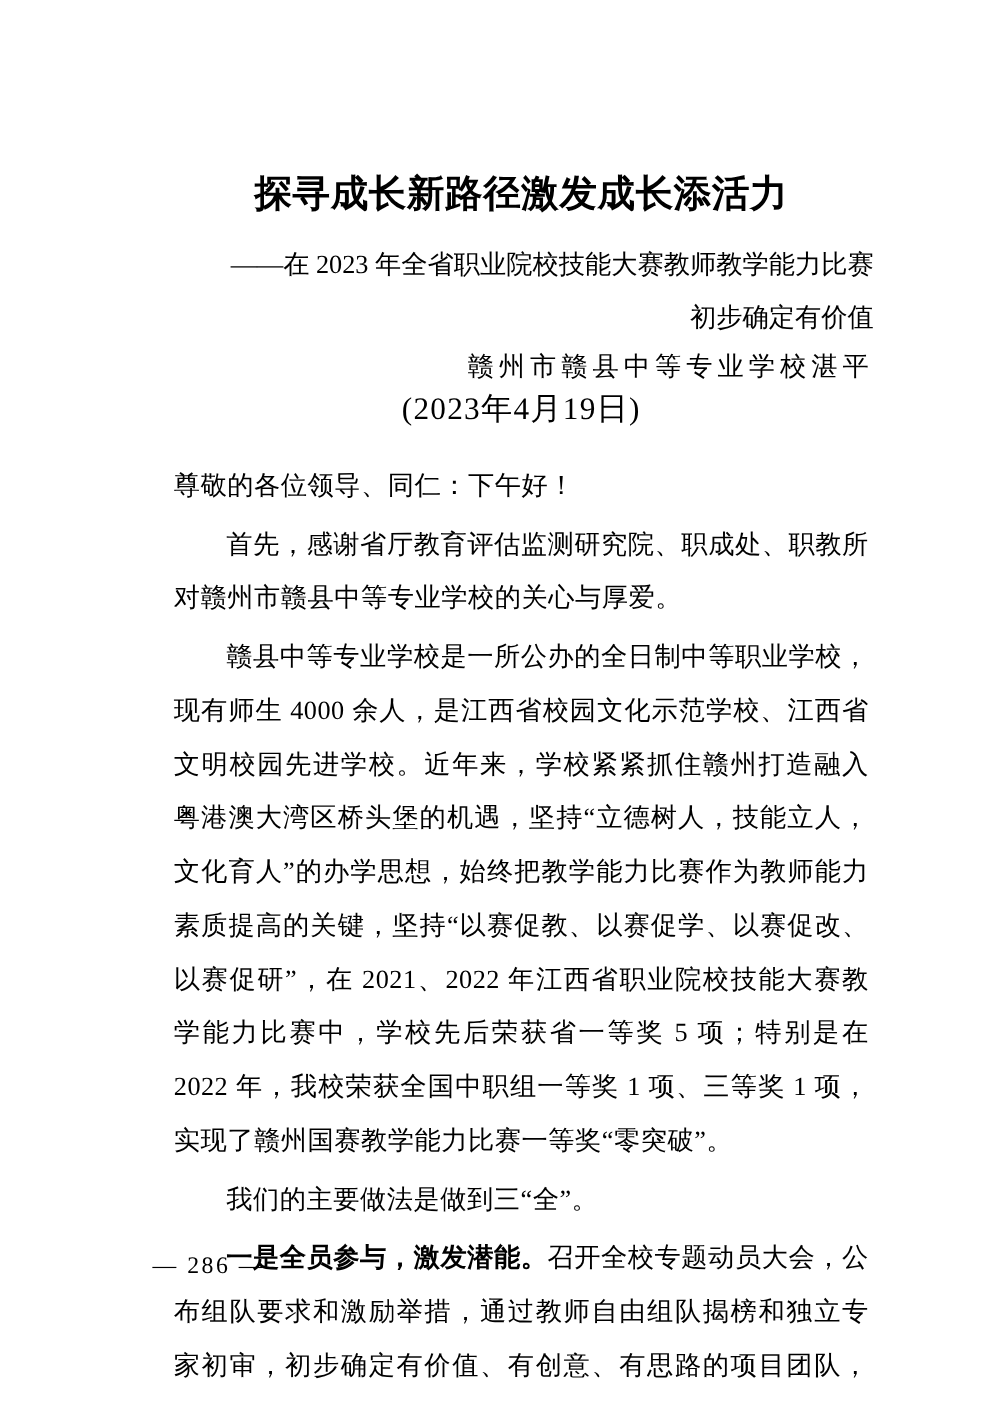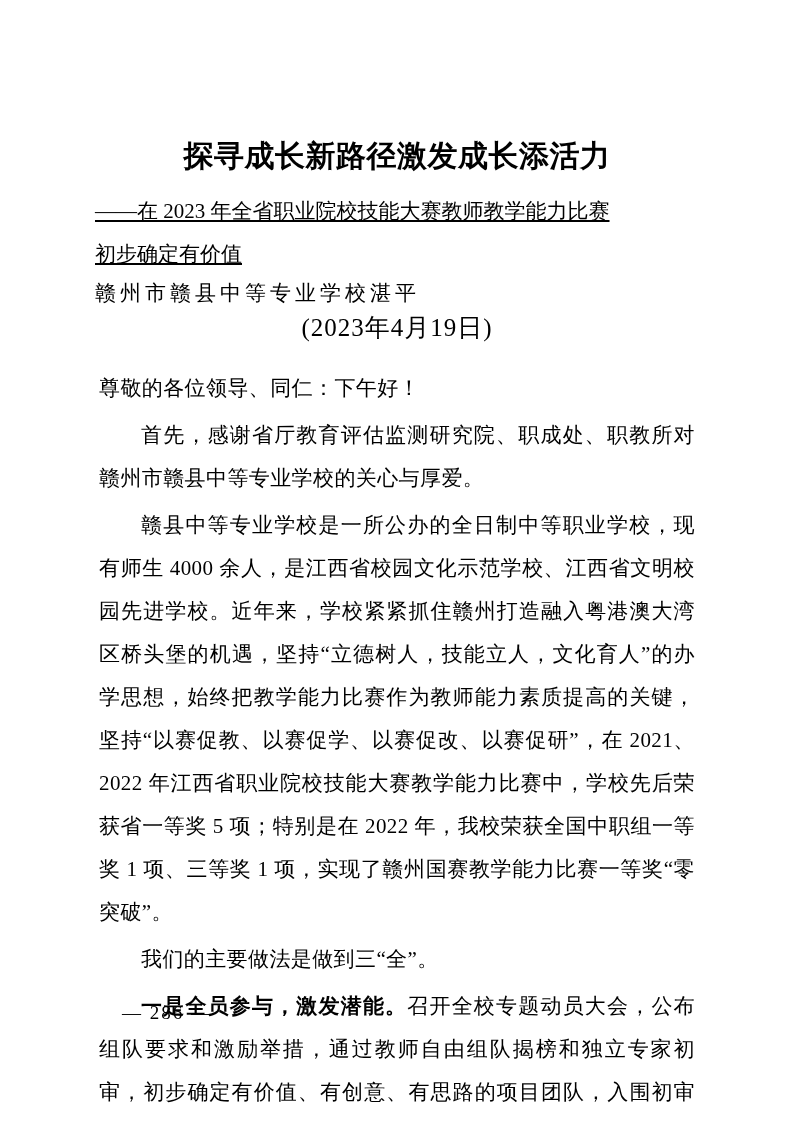--- a/index.html
+++ b/index.html
@@ -9,42 +9,42 @@
   }
   .page {
     position: relative;
     width: 794px;
     height: 1123px;
     background: #ffffff;
     color: #000000;
     font-family: "Liberation Serif", serif;
     overflow: hidden;
     box-sizing: border-box;
+    padding-left: 40px;
   }
   .content {
     box-sizing: border-box;
     padding: 136px 95px 0 95px;
   }
   .doc-title {
     margin: 0 0 14px 0;
     text-align: center;
     font-size: 30px;
     font-weight: 900;
     line-height: 40px;
     letter-spacing: 0.5px;
   }
   .subtitle-line {
-    text-align: left;
+    text-align: right;
     font-size: 21px;
     line-height: 43px;
     font-weight: 400;
-    text-decoration: underline;
   }
   .author-line {
-    text-align: left;
+    text-align: right;
     font-size: 21px;
     line-height: 35px;
     letter-spacing: 4px;
   }
   .date-line {
     text-align: center;
     font-size: 25px;
     line-height: 33px;
     letter-spacing: 1px;
   }

